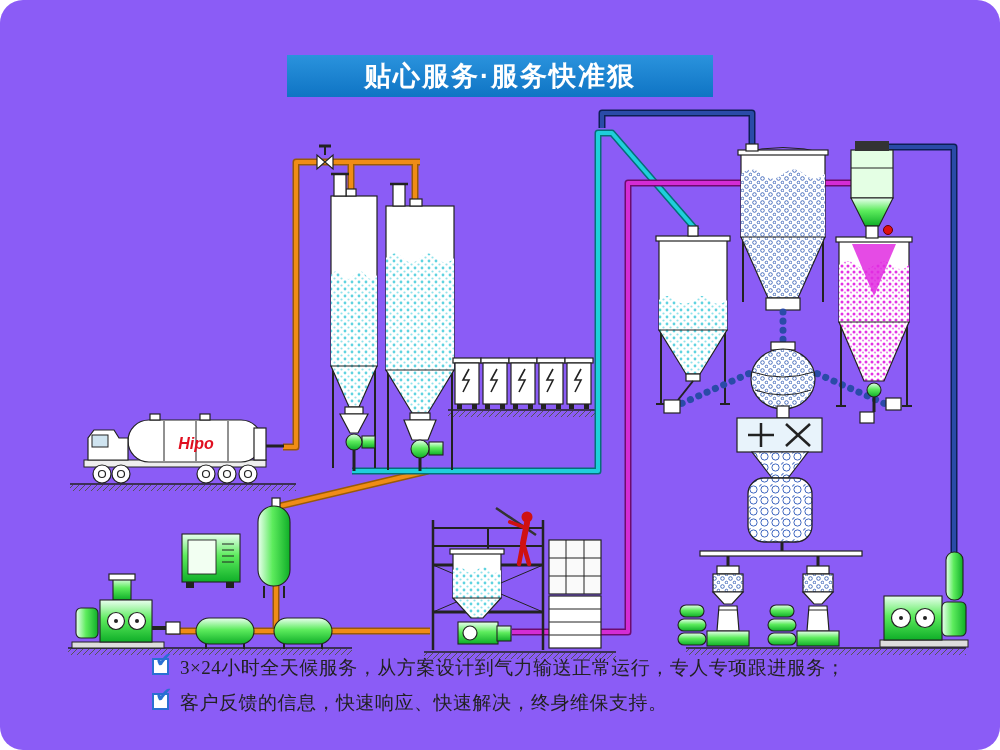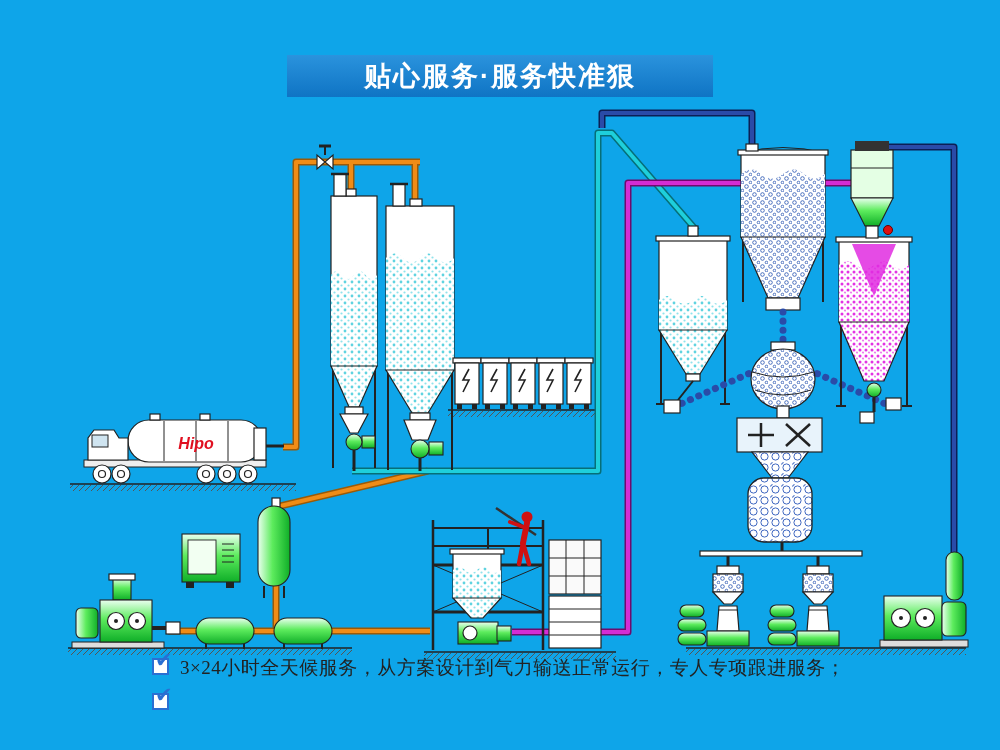--- a/index.html
+++ b/index.html
@@ -1,17 +1,17 @@
 <!DOCTYPE html>
 <html><head>
 <meta charset="utf-8">
 <style>
   * { margin:0; padding:0; box-sizing:border-box; }
   html,body { width:1000px; height:750px; background:#ffffff; font-family:"Liberation Sans", sans-serif; overflow:hidden; }
-  .stage { position:absolute; left:0; top:0; width:1000px; height:750px; background:#0ea5e9; }
+  .stage { position:absolute; left:0; top:0; width:1000px; height:750px; background:#8b5cf6;border-radius:23px; }
   .banner { position:absolute; left:287px; top:55px; width:426px; height:42px;
             background:linear-gradient(#2a93dd,#0f74c4); color:#fff; font-size:27px; font-weight:bold;
             text-align:center; line-height:42px; letter-spacing:2px; }
   svg.diagram { position:absolute; left:0; top:0; }
   .services { position:absolute; left:152px; top:655px; color:#222;
               font-family:"Liberation Serif", serif; font-size:19px; }
   .service-row { display:flex; align-items:flex-start; margin-bottom:9px; }
   .checkbox { position:relative; width:17px; height:17px; border:2px solid #2a6fd2; margin:3px 11px 0 0; flex:0 0 auto; background:#fff; }
   .checkbox .glyph { position:absolute; left:1px; top:-10px; color:#2a6fd2; font-size:21px; font-weight:bold; line-height:1;
                      font-family:"DejaVu Sans", sans-serif; }
@@ -440,16 +440,17 @@
     <div class="service-row">
       <span class="checkbox">
           <span class="glyph">✔</span>
         </span>
       <span class="service-text">3×24小时全天候服务，从方案设计到气力输送正常运行，专人专项跟进服务；</span>
     </div>
     <div class="service-row">
       <span class="checkbox">
           <span class="glyph">✔</span>
         </span>
+      <span class="service-text">客户反馈的信息，快速响应、快速解决，终身维保支持。</span>
     </div>
   </div>
 
 </div>
 
 </body></html>

